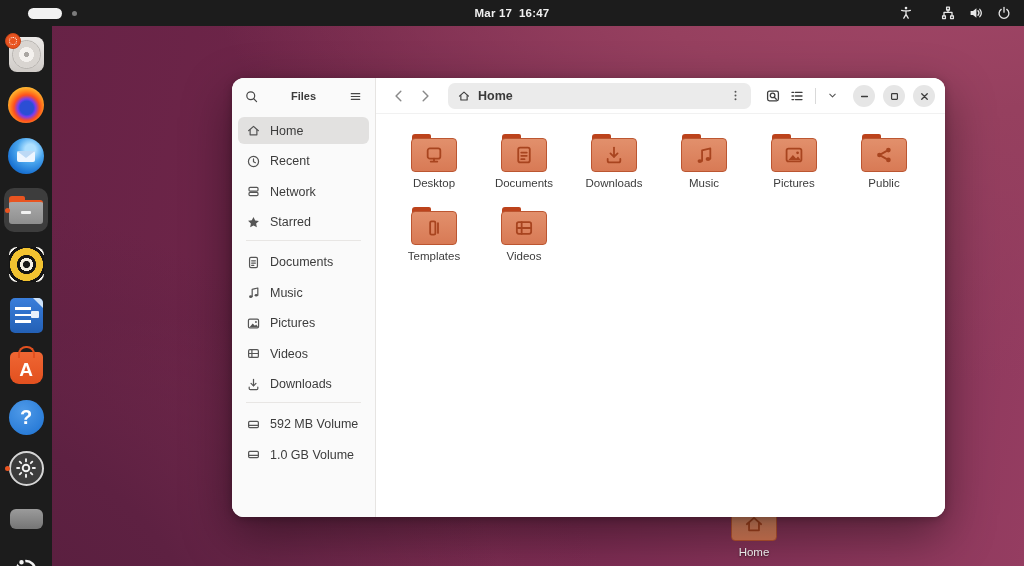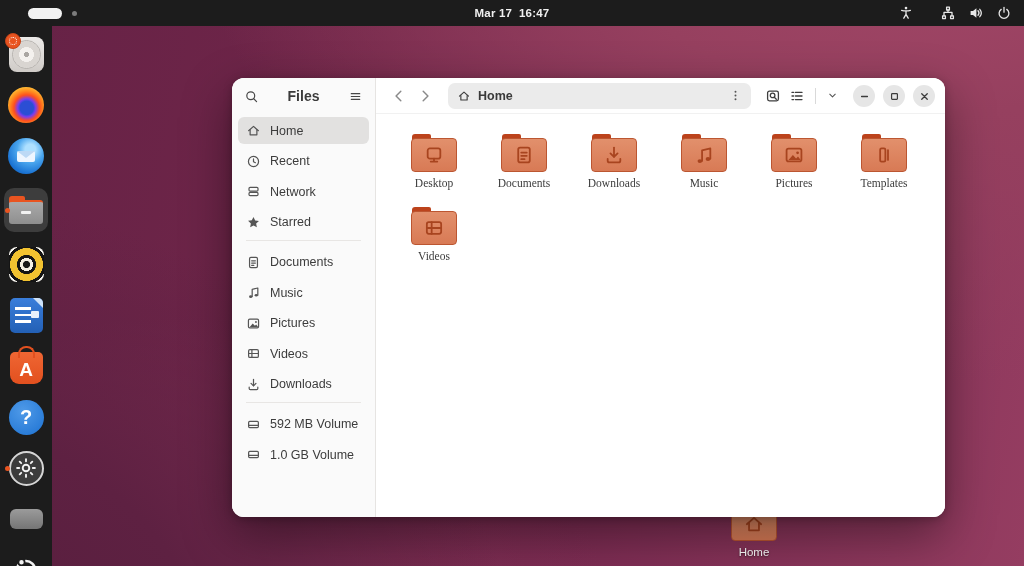--- a/index.html
+++ b/index.html
@@ -100,21 +100,21 @@
   .folder .emblem { position:absolute; left:50%; top:54%; width:22px; height:22px; transform:translate(-50%,-50%);
     color:#a8441f; }
 
   
   .window { position:absolute; left:232px; top:78px; width:713px; height:439px; border-radius:12px;
     background:#fff; box-shadow:0 18px 50px rgba(0,0,0,.42), 0 2px 8px rgba(0,0,0,.25);
     display:flex; overflow:hidden; z-index:10; }
 
   .sidebar { width:144px; background:#fafafa; border-right:1px solid #e6e4e2; display:flex; flex-direction:column; }
   .sb-header { height:36px; display:flex; align-items:center; padding:0 12px; gap:6px; }
-  .sb-title { flex:1; text-align:center; font-size:14px; font-weight:700; color:#3b3b3b; }
+  .sb-title { flex:1; text-align:center; font-size:11px; font-weight:700; color:#3b3b3b; }
   .sbi { width:15px; height:15px; color:#474747; flex:0 0 auto; }
   .sb-list { padding:3px 6px 0; }
   .sb-item { display:flex; align-items:center; gap:9px; height:27px; margin-bottom:3.5px;
     padding:0 8px; border-radius:6px; font-size:12.5px; color:#3c3c3c; cursor:default; }
   .sb-item .sbi { color:#555; }
   .sb-item.selected { background:#e2e1e0; }
   .sb-sep { height:1px; background:#e8e6e4; margin:4px 8px 8px; }
 
   .main { flex:1; display:flex; flex-direction:column; background:#fff; }
   .main-header { height:36px; display:flex; align-items:center; padding:0 10px 0 14px; gap:8px;
@@ -126,21 +126,21 @@
   .pathbar .hbi { width:14px; height:14px; color:#3c3c3c; }
   .path-label { font-size:12.5px; font-weight:700; color:#3a3a3a; flex:1; }
   .hbi { width:16px; height:16px; color:#3e3e3e; flex:0 0 auto; }
   .hb-divider { width:1px; height:16px; background:#d9d9d9; margin:0 2px; }
   .win-controls { display:flex; align-items:center; gap:8px; margin-left:6px; }
   .wc-btn { width:22px; height:22px; border-radius:50%; background:#e6e6e6;
     display:flex; align-items:center; justify-content:center; color:#3c3c3c; }
   .wc-btn svg { width:13px; height:13px; }
 
   .content { flex:1; padding:20px 0 0 13px; display:flex; flex-wrap:wrap; align-content:flex-start; }
-  .file-cell { width:90px; height:58px; margin-bottom:15px; display:flex; flex-direction:column; align-items:center;font-family:Liberation Serif, serif; }
+  .file-cell { width:90px; height:58px; margin-bottom:15px; display:flex; flex-direction:column; align-items:center; }
   .file-cell .label { margin-top:5px; font-size:11.5px; color:#3c3c3c; }
 </style>
 </head>
 <body>
 
 <div class="screen">
 
   <div class="topbar">
     <div class="tb-left">
       <span class="ws-pill"></span>
@@ -514,20 +514,35 @@
               </span>
             </div>
             <span class="label">Pictures</span>
           </div>
           <div class="file-cell">
             <div class="folder">
               <span class="tab"></span>
               <span class="fbody"></span>
               <span class="emblem">
                 <svg viewBox="0 0 16 16" fill="none" stroke="currentColor" stroke-width="1.3" stroke-linecap="round" stroke-linejoin="round">
+                  <circle cx="4.7" cy="8" r="1.7" fill="currentColor" stroke="none"></circle>
+                  <circle cx="11.2" cy="4.4" r="1.7" fill="currentColor" stroke="none"></circle>
+                  <circle cx="11.2" cy="11.6" r="1.7" fill="currentColor" stroke="none"></circle>
+                  <path d="M6.2 7.2l3.5-2M6.2 8.8l3.5 2"></path>
+                </svg>
+              </span>
+            </div>
+            <span class="label">Public</span>
+          </div>
+          <div class="file-cell">
+            <div class="folder">
+              <span class="tab"></span>
+              <span class="fbody"></span>
+              <span class="emblem">
+                <svg viewBox="0 0 16 16" fill="none" stroke="currentColor" stroke-width="1.3" stroke-linecap="round" stroke-linejoin="round">
                   <rect x="5.2" y="3.2" width="3.8" height="9.6" rx="1"></rect>
                   <path d="M10.9 4.4v7.2"></path>
                 </svg>
               </span>
             </div>
             <span class="label">Templates</span>
           </div>
           <div class="file-cell">
             <div class="folder">
               <span class="tab"></span>

